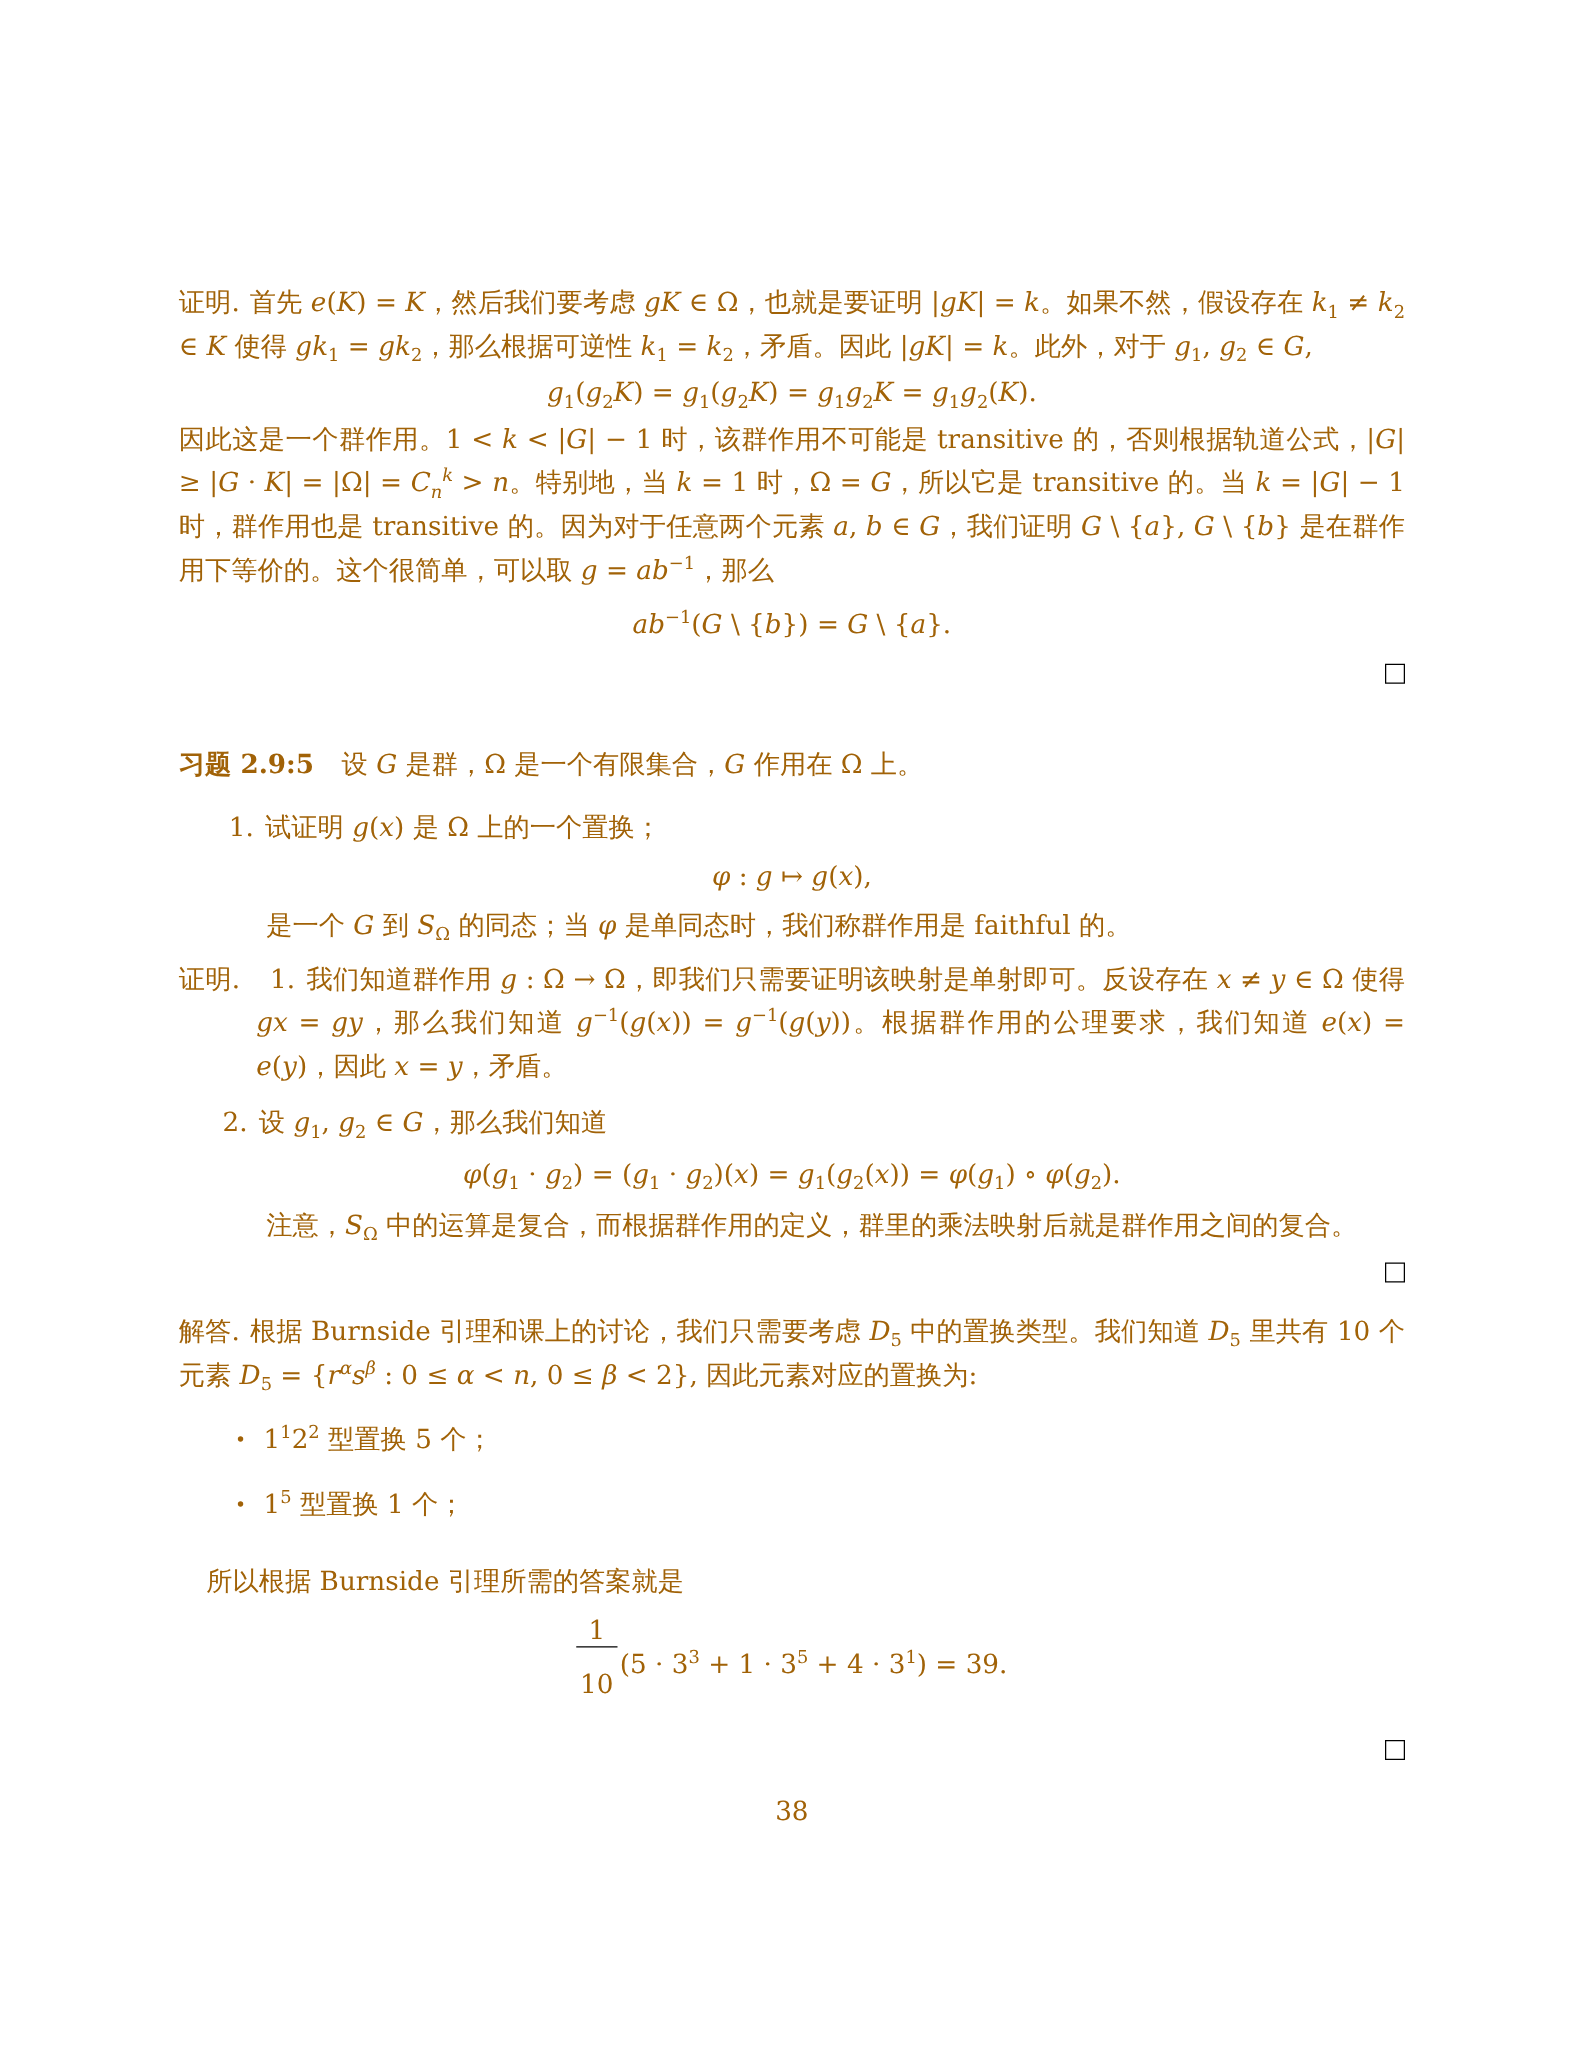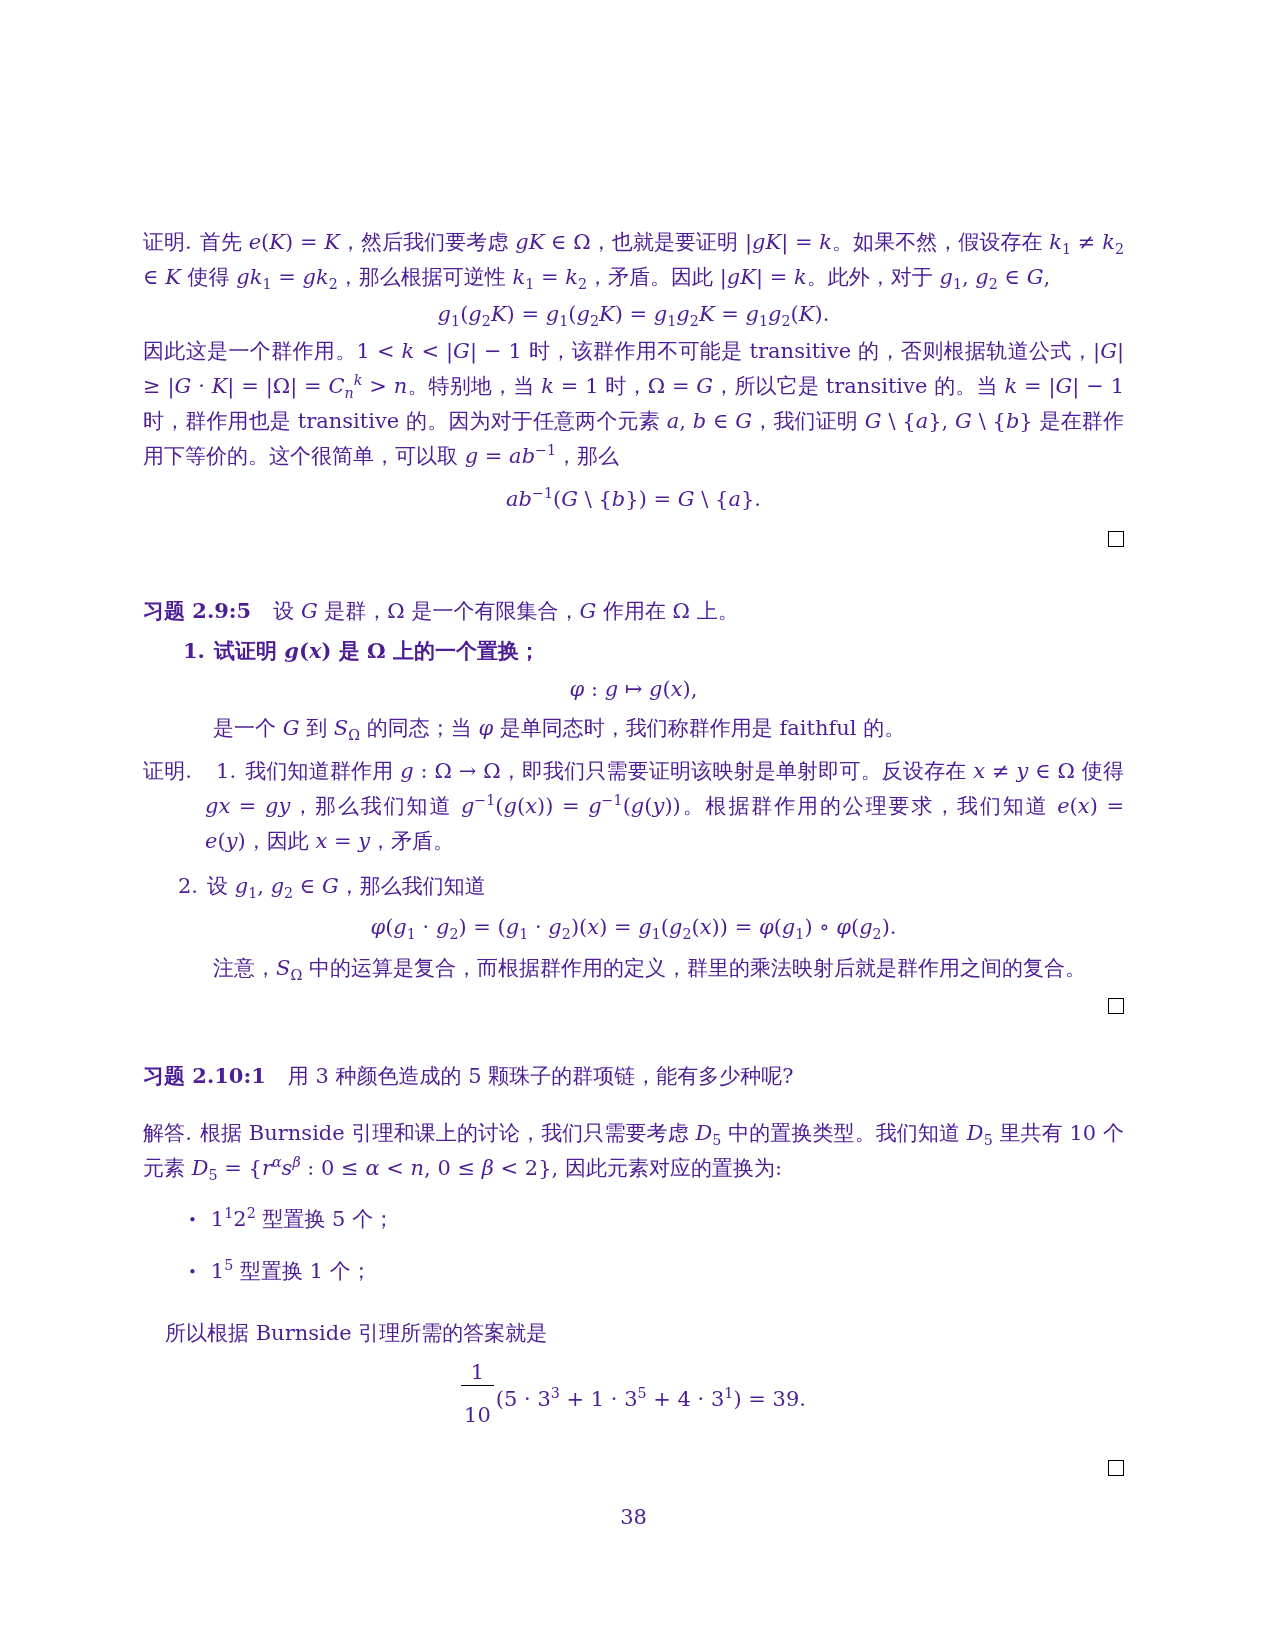--- a/index.html
+++ b/index.html
@@ -1,21 +1,21 @@
 <!DOCTYPE html>
 <html><head>
 <meta charset="utf-8">
 <style>
   html, body { margin:0; padding:0; background:#ffffff; }
   .page {
     position: relative;
     width: 1275px;
     height: 1650px;
     background: #ffffff;
-    color: #4c1d95;
+    color: #a16207;
     font-family: "DejaVu Serif", "Liberation Serif", serif;
     font-size: 21px;
     overflow: hidden;
   }
   .content {
     position: absolute;
     left: 143px;
     top: 0;
     width: 981px;
     padding-top: 225px;
@@ -67,40 +67,39 @@
     <p class="para">因此这是一个群作用。1 &lt; <i>k</i> &lt; |<i>G</i>| − 1 时，该群作用不可能是 transitive 的，否则根据轨道公式，|<i>G</i>| ≥ |<i>G</i> · <i>K</i>| = |Ω| = <i>C</i><sub><i>n</i></sub><sup><i>k</i></sup> &gt; <i>n</i>。特别地，当 <i>k</i> = 1 时，Ω = <i>G</i>，所以它是 transitive 的。当 <i>k</i> = |<i>G</i>| − 1 时，群作用也是 transitive 的。因为对于任意两个元素 <i>a</i>, <i>b</i> ∈ <i>G</i>，我们证明 <i>G</i> \ {<i>a</i>}, <i>G</i> \ {<i>b</i>} 是在群作用下等价的。这个很简单，可以取 <i>g</i> = <i>a</i><i>b</i><sup>−1</sup>，那么</p>
 
     <p class="eq" style="margin:8px 0 0;"><i>a</i><i>b</i><sup>−1</sup>(<i>G</i> \ {<i>b</i>}) = <i>G</i> \ {<i>a</i>}.</p>
 
     <div class="qed-row" style="margin-top:14px;">
       <span class="qed-box"></span>
     </div>
 
     <p class="para" style="margin-top:46px;"><span class="heading-label">习题 2.9:5</span><span>设 <i>G</i> 是群，Ω 是一个有限集合，<i>G</i> 作用在 Ω 上。</span></p>
 
-    <p class="para enum-item" style="margin-top:4px;font-weight:bold;"><span class="enum-num">1.</span><span>试证明 <i>g</i>(<i>x</i>) 是 Ω 上的一个置换；</span></p>
+    <p class="para enum-item" style="margin-top:16px;"><span class="enum-num">1.</span><span>试证明 <i>g</i>(<i>x</i>) 是 Ω 上的一个置换；</span></p>
 
 
     <p class="eq" style="margin:4px 0;"><i>φ</i> : <i>g</i> ↦ <i>g</i>(<i>x</i>),</p>
 
     <p class="para enum-cont">是一个 <i>G</i> 到 <i>S</i><sub>Ω</sub> 的同态；当 <i>φ</i> 是单同态时，我们称群作用是 faithful 的。</p>
 
     <p class="para proof-item1" style="margin-top:8px;"><span class="proof-label">证明.</span><span class="enum-num">1.</span><span>我们知道群作用 <i>g</i> : Ω → Ω，即我们只需要证明该映射是单射即可。反设存在 <i>x</i> ≠ <i>y</i> ∈ Ω 使得 <i>g</i><i>x</i> = <i>g</i><i>y</i>，那么我们知道 <i>g</i><sup>−1</sup>(<i>g</i>(<i>x</i>)) = <i>g</i><sup>−1</sup>(<i>g</i>(<i>y</i>))。根据群作用的公理要求，我们知道 <i>e</i>(<i>x</i>) = <i>e</i>(<i>y</i>)，因此 <i>x</i> = <i>y</i>，矛盾。</span></p>
 
     <p class="para proof-item2" style="margin-top:10px;"><span class="enum-num">2.</span><span>设 <i>g</i><sub>1</sub>, <i>g</i><sub>2</sub> ∈ <i>G</i>，那么我们知道</span></p>
 
     <p class="eq" style="margin:6px 0;"><i>φ</i>(<i>g</i><sub>1</sub> · <i>g</i><sub>2</sub>) = (<i>g</i><sub>1</sub> · <i>g</i><sub>2</sub>)(<i>x</i>) = <i>g</i><sub>1</sub>(<i>g</i><sub>2</sub>(<i>x</i>)) = <i>φ</i>(<i>g</i><sub>1</sub>) ∘ <i>φ</i>(<i>g</i><sub>2</sub>).</p>
 
     <p class="para note-para" style="margin-top:6px;">注意，<i>S</i><sub>Ω</sub> 中的运算是复合，而根据群作用的定义，群里的乘法映射后就是群作用之间的复合。</p>
 
     <div class="qed-row" style="margin-top:12px;">
       <span class="qed-box"></span>
     </div>
 
-    <p class="para" style="margin-top:44px;"><span class="heading-label">习题 2.10:1</span><span>用 3 种颜色造成的 5 颗珠子的群项链，能有多少种呢?</span></p>
 
     <p class="para" style="margin-top:22px;"><span class="proof-label">解答.</span><span>根据 Burnside 引理和课上的讨论，我们只需要考虑 <i>D</i><sub>5</sub> 中的置换类型。我们知道 <i>D</i><sub>5</sub> 里共有 10 个元素 <i>D</i><sub>5</sub> = {<i>r</i><sup><i>α</i></sup><i>s</i><sup><i>β</i></sup> : 0 ≤ <i>α</i> &lt; <i>n</i>, 0 ≤ <i>β</i> &lt; 2}, 因此元素对应的置换为:</span></p>
 
     <p class="para bullet-item" style="margin-top:16px;"><span class="bullet-glyph">•</span><span>1<sup>1</sup>2<sup>2</sup> 型置换 5 个；</span></p>
 
     <p class="para bullet-item" style="margin-top:16px;"><span class="bullet-glyph">•</span><span>1<sup>5</sup> 型置换 1 个；</span></p>
 
 
     <p class="para" style="margin-top:26px;margin-left:22px;">所以根据 Burnside 引理所需的答案就是</p>
 

